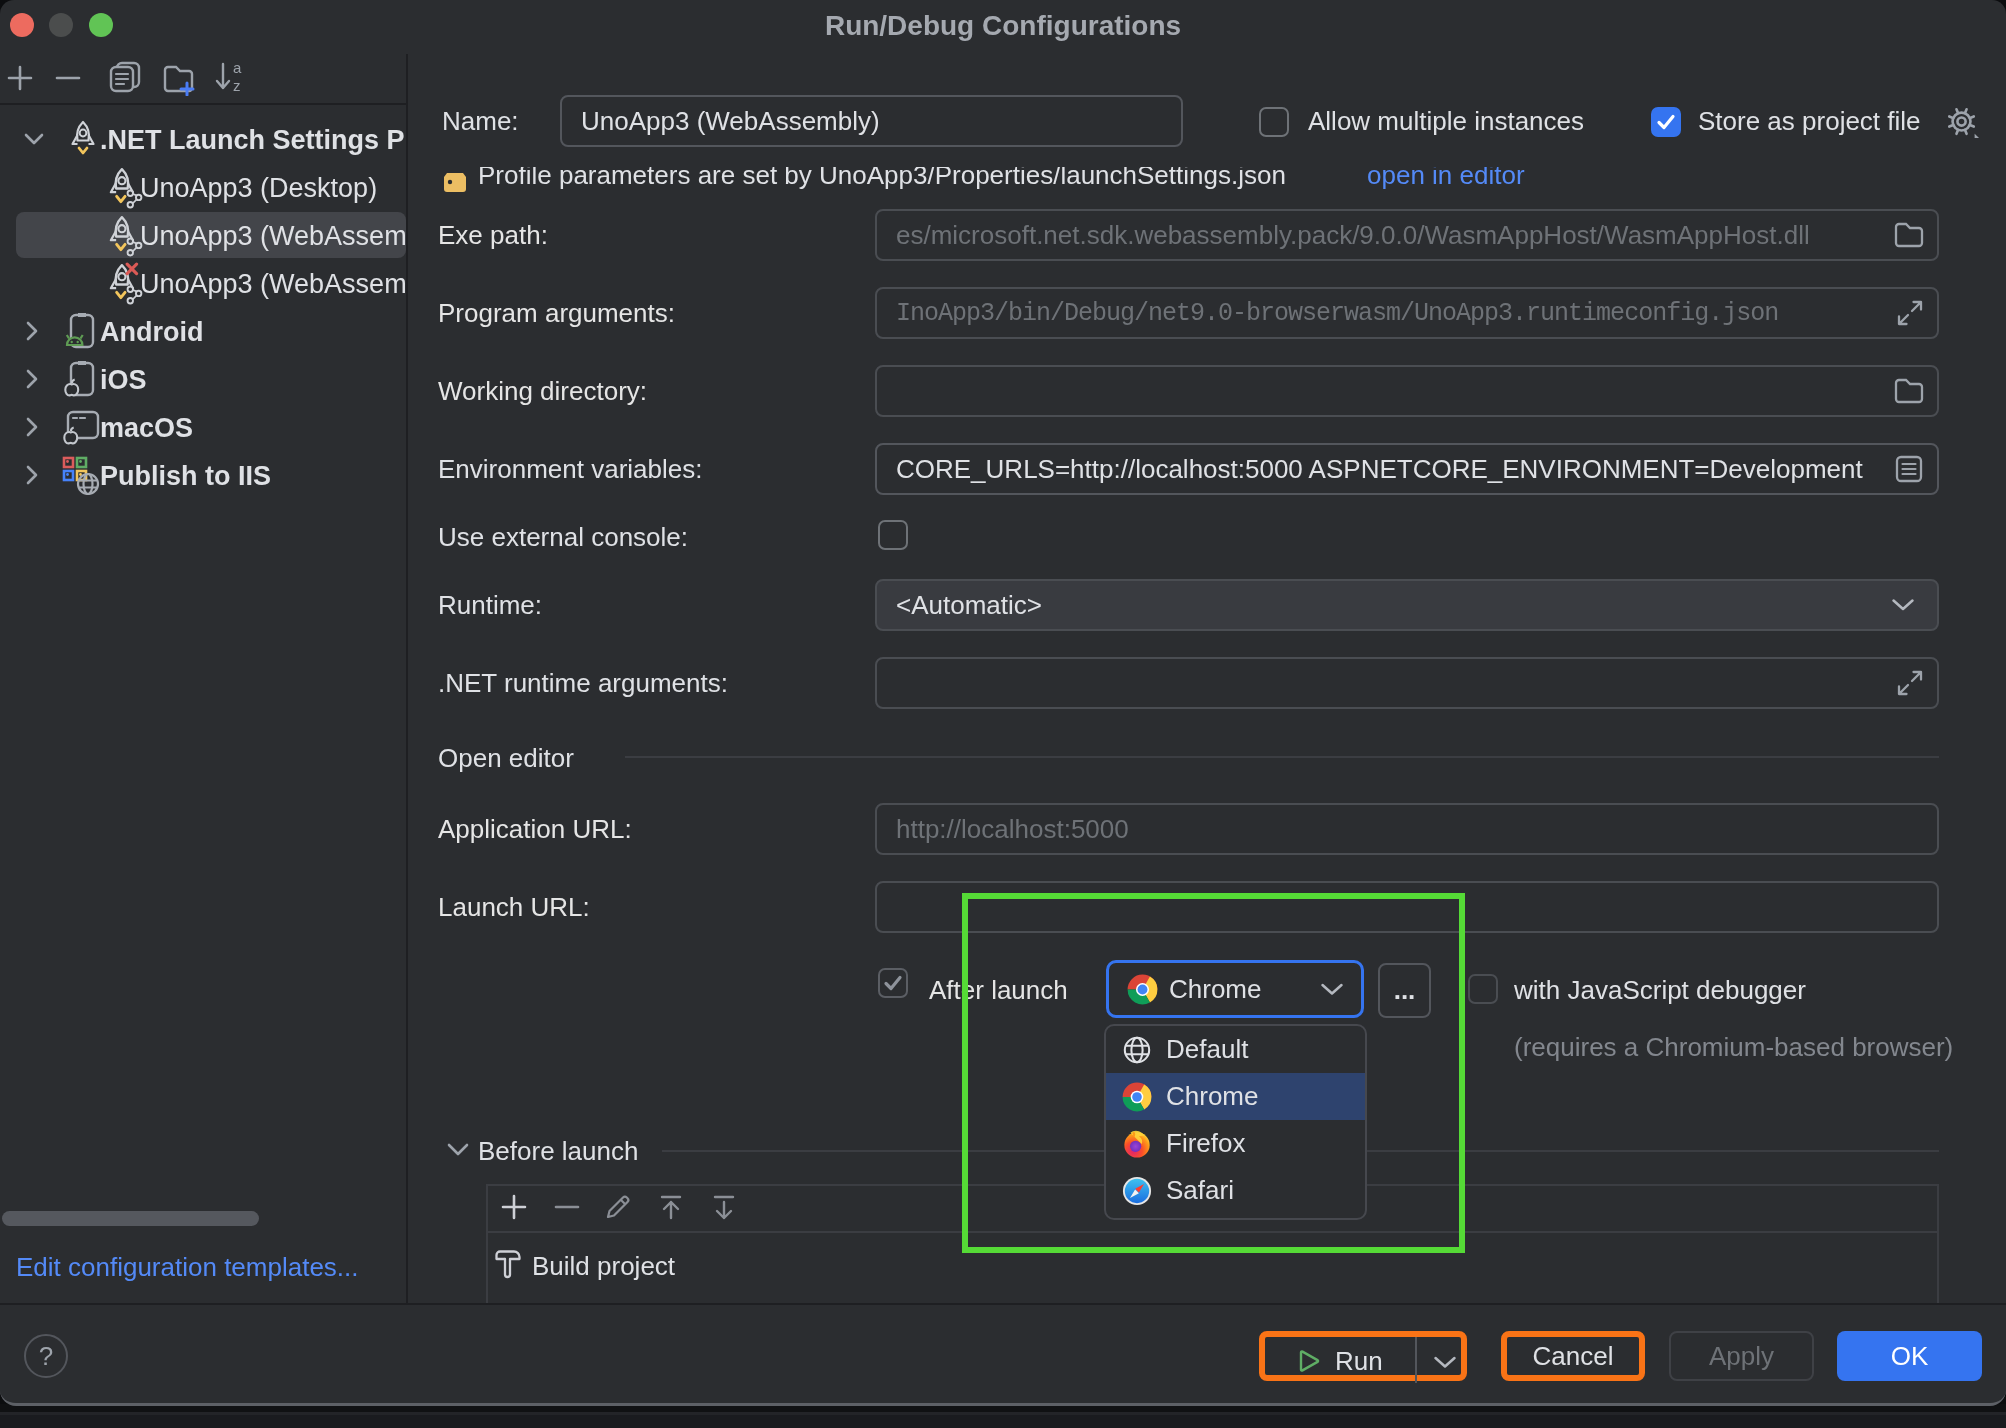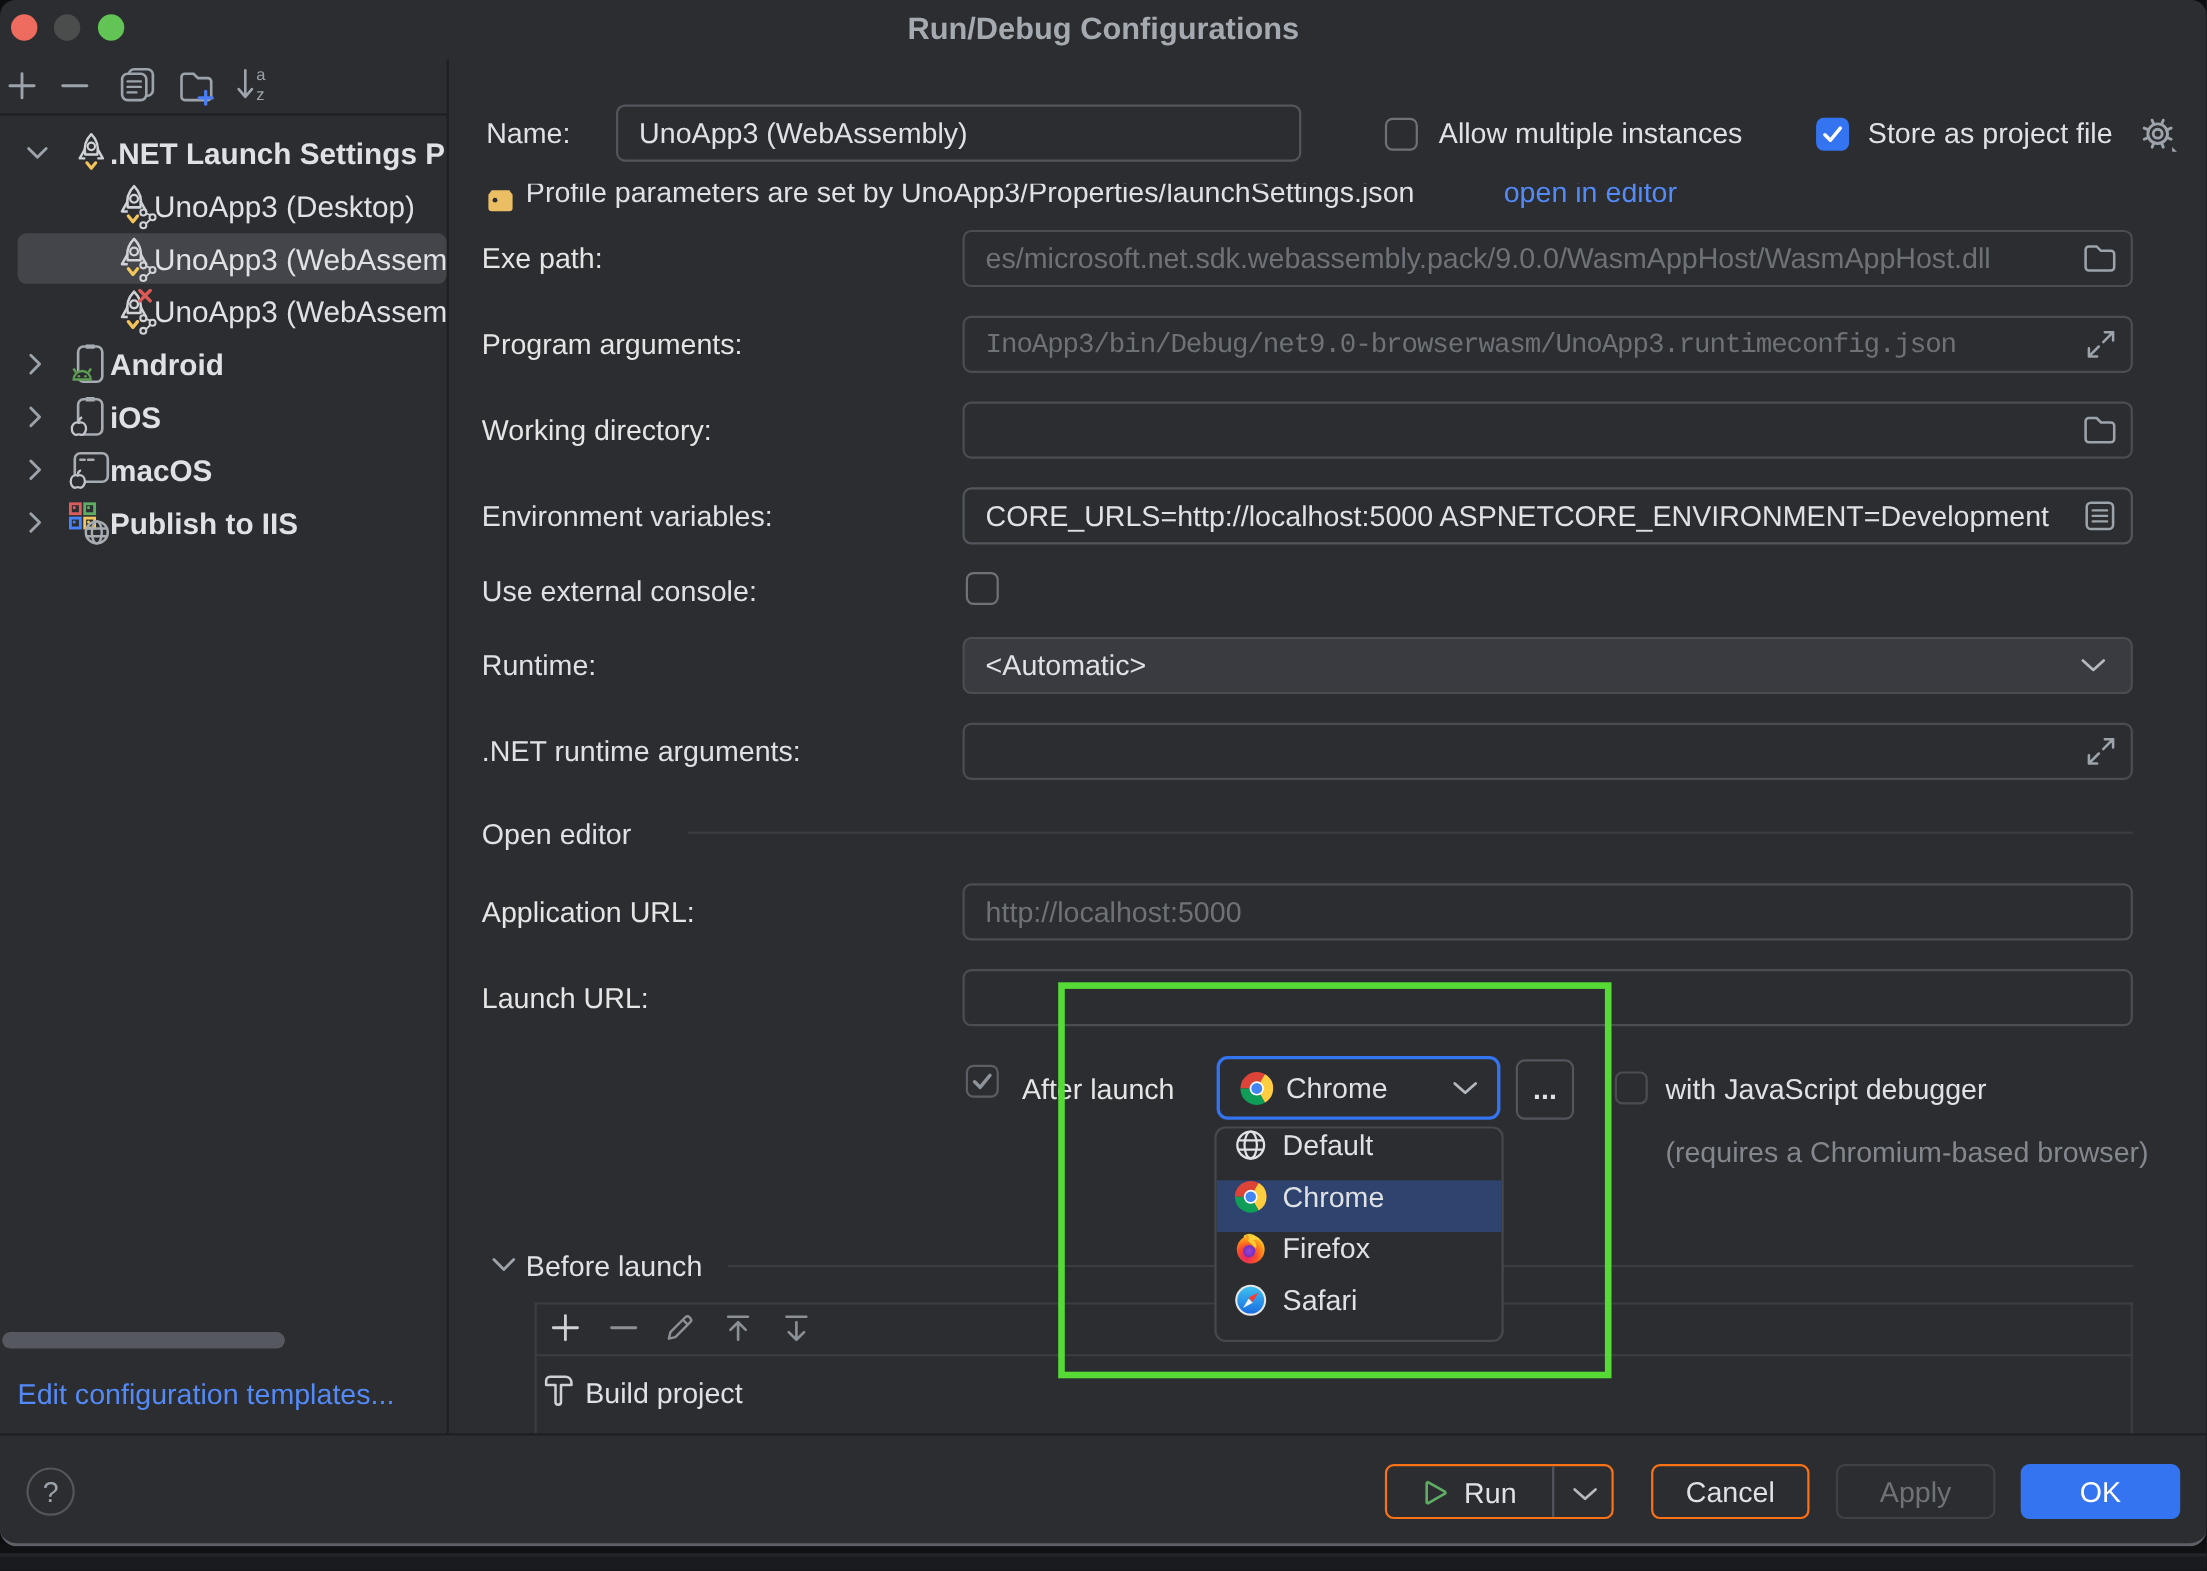--- a/index.html
+++ b/index.html
@@ -24,24 +24,24 @@
 
 .fld{position:absolute;left:875px;width:1064px;height:52px;border:2px solid #4a4d52;border-radius:8px;box-sizing:border-box;display:flex;align-items:center;overflow:hidden;white-space:nowrap}
 .ftxt{font-size:26px;color:#6e7277;padding-left:19px}
 .fwhite{color:#dfe1e5}
 .mono{font-family:Liberation Mono, monospace;font-size:25px;letter-spacing:-1px}
 .sfx{position:absolute;right:12px;top:50%;transform:translateY(-50%)}
 .cb{position:absolute;width:30px;height:30px;border:2px solid #6e7277;border-radius:7px;box-sizing:border-box}
 .hline{position:absolute;height:2px;background:#3b3d42}
 
 .btn{position:absolute;top:1331px;height:50px;border-radius:8px;box-sizing:border-box;display:flex;align-items:center;justify-content:center;font-size:26px;color:#dfe1e5}
-.bord{border:2px solid #f97316}
+.bord{border:6px solid #f97316}
 
 #popup{left:1104px;top:1024px;width:263px;height:196px;background:#2b2d30;border:2px solid #46484e;border-radius:10px;box-sizing:border-box;overflow:hidden;z-index:5}
-.pitem{height:47px;display:flex;align-items:flex-start;font-size:26px;color:#dfe1e5}
+.pitem{height:47px;display:flex;align-items:center;font-size:26px;color:#dfe1e5}
 .pico{width:30px;height:30px;margin-left:16px;margin-right:14px;flex:0 0 auto}
 #grect{left:962px;top:893px;width:503px;height:360px;border:6px solid #55da36;box-sizing:border-box;z-index:9}
 </style>
 </head>
 <body>
 <div class="abs" id="strip"></div>
 <div class="abs" id="strip2"></div>
 <div class="abs" id="dlg">
   <div class="circ" style="left:10px;background:#ed6b5f"></div>
   <div class="circ" style="left:49px;background:#4b4d4d"></div>

